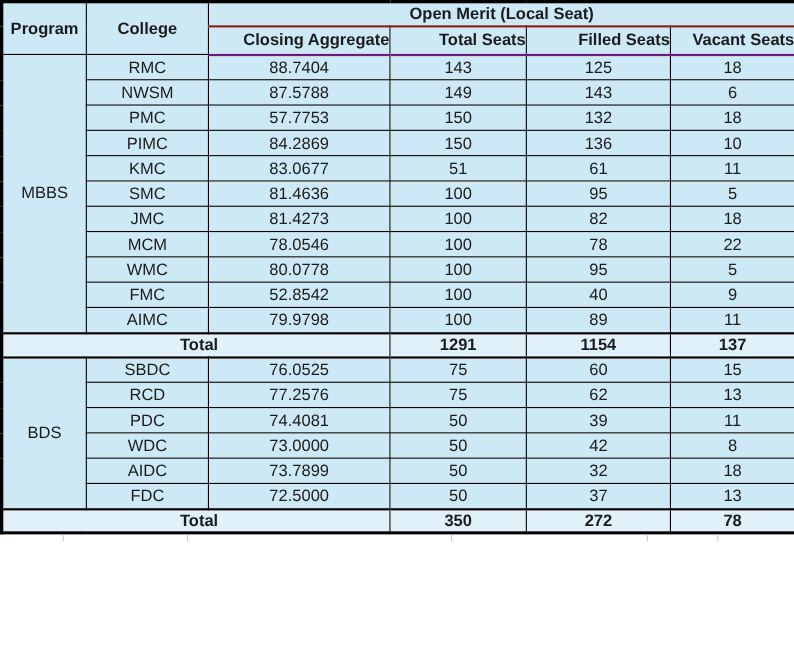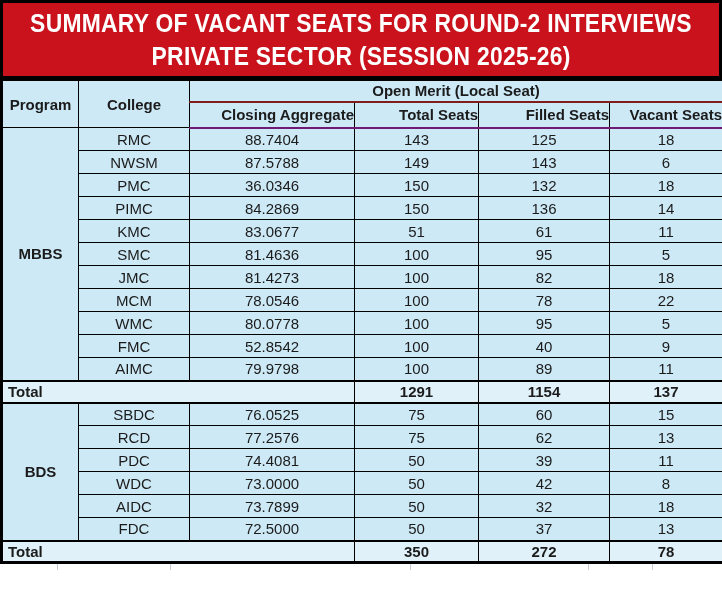--- a/index.html
+++ b/index.html
@@ -48,42 +48,38 @@
     overflow: hidden;
     white-space: nowrap;
   }
   thead th { background: #cde9f6; font-weight: bold; }
   tr.hdr1 { height: 22px; }
   tr.hdr2 { height: 26px; }
   tr.hdr2 th { border-bottom: 2px solid #701a75; text-align: right; }
   th.group-hdr { border-bottom: 2px solid #7f1d1d; }
   tbody td { background: #cde9f6; }
   tr.body-row { height: 23px; }
-  td.program-cell { font-weight: bold; }
+  td.program-cell { font-weight: normal; }
   tr.total-row { height: 22px; }
   tr.total-row td {
     background: #e0f1fa;
     font-weight: bold;
     border-top: 2px solid #000;
     border-bottom: 2px solid #000;
   }
-  td.total-label { text-align: left; padding-left: 5px; }
+  td.total-label { text-align: center; padding-left: 5px; }
   
   .grid-strip { position: relative; width: 722px; height: 6px; background: #ffffff; }
   .grid-strip i { position: absolute; top: 0; width: 1px; height: 6px; background: #c3ccd3; }
 </style>
 </head>
 <body>
 
 <div class="sheet">
 
-  <div class="banner">
-    <div class="banner-line">SUMMARY OF VACANT SEATS FOR ROUND-2 INTERVIEWS</div>
-    <div class="banner-line">PRIVATE SECTOR (SESSION 2025-26)</div>
-  </div>
 
   <table class="summary">
     <colgroup>
       <col style="width:77px">
         <col style="width:111px">
         <col style="width:165px">
       <col style="width:124px">
         <col style="width:131px">
         <col style="width:114px">
     </colgroup>
@@ -112,31 +108,31 @@
       </tr>
       <tr class="body-row">
         <td>NWSM</td>
         <td>87.5788</td>
         <td>149</td>
         <td>143</td>
         <td>6</td>
       </tr>
       <tr class="body-row">
         <td>PMC</td>
-        <td>36.0346</td>
+        <td>57.7753</td>
         <td>150</td>
         <td>132</td>
         <td>18</td>
       </tr>
       <tr class="body-row">
         <td>PIMC</td>
         <td>84.2869</td>
         <td>150</td>
         <td>136</td>
-        <td>14</td>
+        <td>10</td>
       </tr>
       <tr class="body-row">
         <td>KMC</td>
         <td>83.0677</td>
         <td>51</td>
         <td>61</td>
         <td>11</td>
       </tr>
       <tr class="body-row">
         <td>SMC</td>

